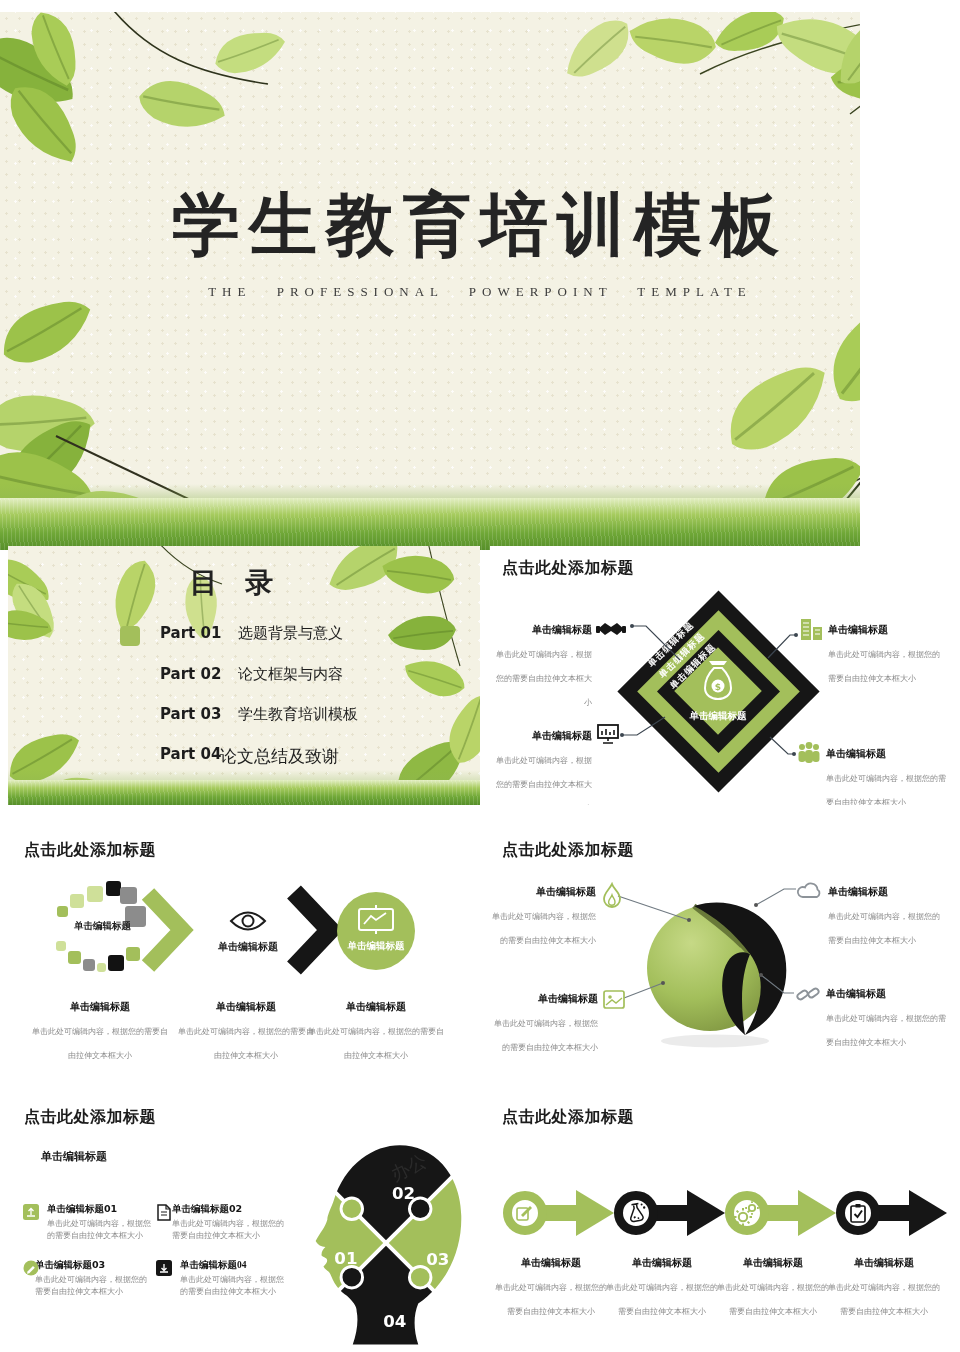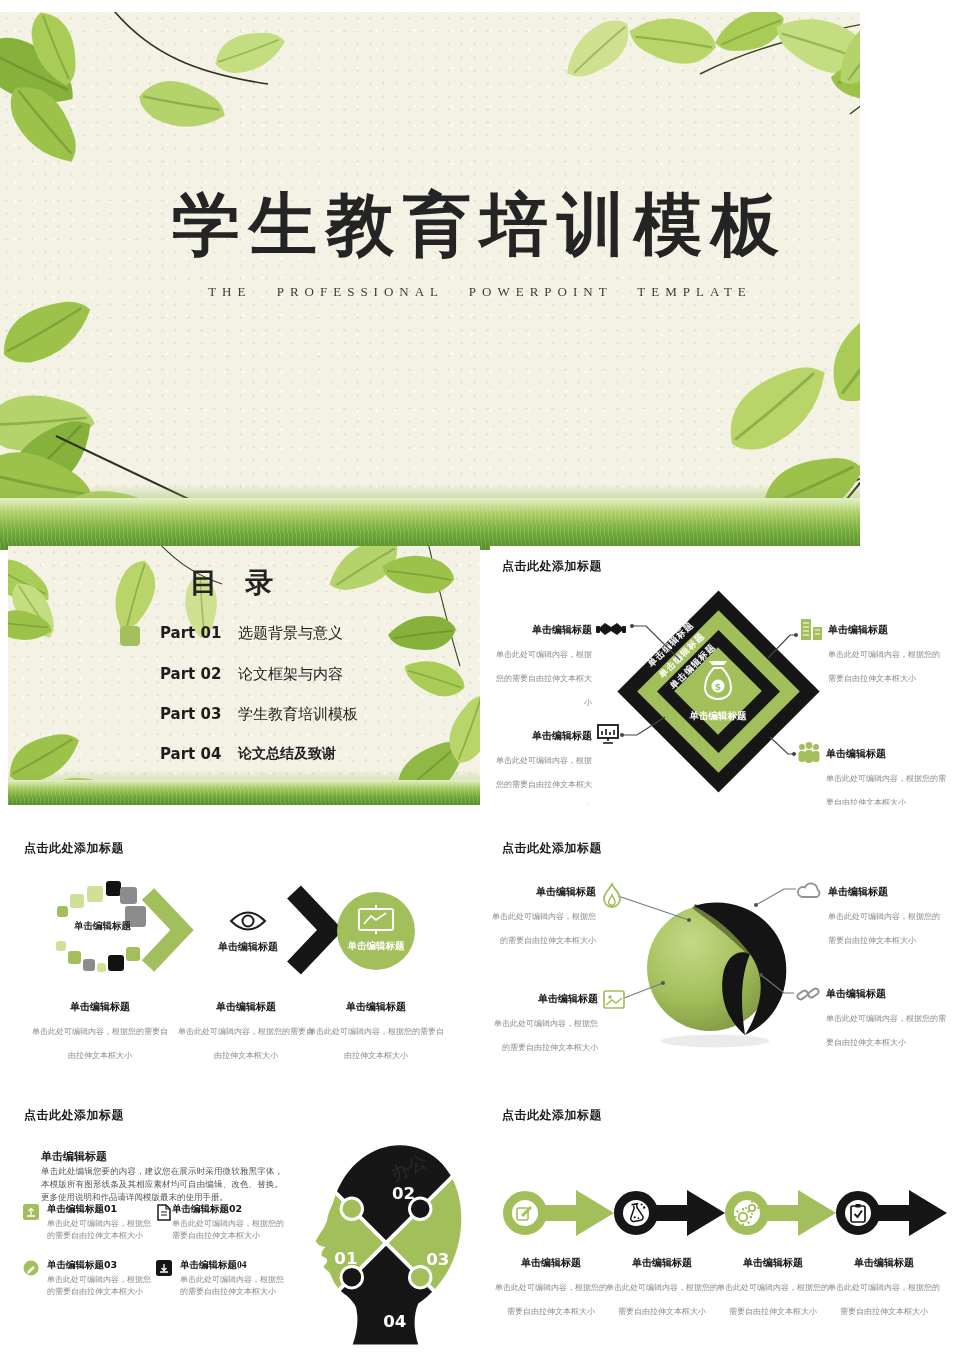--- a/index.html
+++ b/index.html
@@ -4,21 +4,21 @@
 <style>
   html,body{margin:0;padding:0;}
   body{width:960px;height:1352px;position:relative;background:#fff;
        font-family:"DejaVu Sans","Liberation Sans",sans-serif;color:#1d1d1d;}
   .slide{position:absolute;overflow:hidden;}
   .paper{background-color:#f4f2e4;
     background-image:radial-gradient(rgba(219,213,187,.55) 1px,transparent 1.4px),
                      radial-gradient(rgba(255,255,255,.8) 1px,transparent 1.4px);
     background-size:13px 13px,19px 19px;background-position:0 0,6px 9px;}
   .abs{position:absolute;}
-  .stitle{position:absolute;font-size:12px;font-weight:bold;color:#1c1c1c;letter-spacing:.5px;}
+  .stitle{position:absolute;font-size:16px;font-weight:bold;color:#1c1c1c;letter-spacing:.5px;}
   .h{font-weight:bold;color:#141414;}
   .b{color:#8b8b8b;}
   .co{position:absolute;line-height:1.5;}
   .co .h{font-size:10px;line-height:1.3;}
   .co .b{font-size:8px;}
   .r{text-align:right;}
   .c{text-align:center;}
   .sq{position:absolute;border-radius:3px;}
   .ring{position:absolute;transform:rotate(45deg);}
   .rlabel{position:absolute;width:90px;text-align:center;color:#fff;font-size:9px;font-weight:bold;
@@ -114,21 +114,21 @@
   <div class="abs" style="left:0;top:18px;width:456px;text-align:center;font-size:28px;font-weight:bold;
        letter-spacing:9px;color:#222;">目 录</div>
   <div class="abs" style="left:112px;top:80px;width:20px;height:20px;border-radius:4px;background:#a3bf5b;"></div>
   <div class="abs" style="left:152px;top:78px;font-size:15px;font-weight:bold;">Part 01</div>
   <div class="abs" style="left:230px;top:78px;font-size:15px;font-weight:500;">选题背景与意义</div>
   <div class="abs" style="left:152px;top:119px;font-size:15px;font-weight:bold;">Part 02</div>
   <div class="abs" style="left:230px;top:119px;font-size:15px;font-weight:500;">论文框架与内容</div>
   <div class="abs" style="left:152px;top:159px;font-size:15px;font-weight:bold;">Part 03</div>
   <div class="abs" style="left:230px;top:159px;font-size:15px;font-weight:500;">学生教育培训模板</div>
   <div class="abs" style="left:152px;top:199px;font-size:15px;font-weight:bold;">Part 04</div>
-  <div class="abs" style="left:230px;top:199px;font-size:14px;font-weight:700;">论文总结及致谢</div>
+  <div class="abs" style="left:212px;top:199px;font-size:17px;font-weight:400;">论文总结及致谢</div>
 </div>
 
 <div class="slide" style="left:490px;top:546px;width:460px;height:259px;background:#fff;">
   <div class="stitle" style="left:12px;top:12px;">点击此处添加标题</div>
   <div class="ring" style="left:156.5px;top:73.5px;width:143px;height:143px;background:#161616;"></div>
   <div class="ring" style="left:170.5px;top:87.5px;width:115px;height:115px;background:#a3bf5b;"></div>
   <div class="ring" style="left:184.5px;top:101.5px;width:87px;height:87px;background:#161616;"></div>
   <div class="ring" style="left:197px;top:114px;width:62px;height:62px;background:#a3bf5b;"></div>
   <div class="rlabel" style="left:136px;top:92px;">单击编辑标题</div>
   <div class="rlabel" style="left:147px;top:103px;">单击编辑标题</div>
@@ -307,21 +307,20 @@
   </svg>
   <div class="co" style="left:336px;top:150px;width:120px;">
     <span class="h">单击编辑标题</span><br>
     <span class="b">单击此处可编辑内容，根据您的需要自由拉伸文本框大小</span>
   </div>
 </div>
 
 <div class="slide" style="left:8px;top:1097px;width:472px;height:255px;background:#fff;">
   <div class="stitle" style="left:16px;top:10px;">点击此处添加标题</div>
   <div class="abs" style="left:33px;top:52px;font-size:11px;font-weight:bold;">单击编辑标题</div>
-  <div class="abs" style="left:33px;top:68px;width:242px;font-size:8.5px;line-height:1.55;color:#565656;text-align:justify;">单击此处编辑您要的内容，建议您在展示时采用微软雅黑字体，本模版所有图形线条及其相应素材均可自由编辑、改色、替换。更多使用说明和作品请详阅模版最末的使用手册。</div>
 
   <div class="abs item" style="left:15px;top:106px;width:130px;">
     <svg class="abs" style="left:0;top:1px;" width="16" height="16" viewBox="0 0 16 16">
       <rect width="16" height="16" rx="2.5" fill="#a3bf5b"></rect>
       <path d="M8,11 V5 M5.5,7 L8,4.5 L10.5,7 M4,12 h8" stroke="#fff" stroke-width="1.3" fill="none"></path>
     </svg>
     <div style="margin-left:24px;">
       <span class="h">单击编辑标题01</span>
       <span class="b">单击此处可编辑内容，根据您的需要自由拉伸文本框大小</span>
     </div>
@@ -334,21 +333,21 @@
     <div style="margin-left:16px;">
       <span class="h">单击编辑标题02</span>
       <span class="b">单击此处可编辑内容，根据您的需要自由拉伸文本框大小</span>
     </div>
   </div>
   <div class="abs item" style="left:15px;top:162px;width:130px;">
     <svg class="abs" style="left:0;top:1px;" width="16" height="16" viewBox="0 0 16 16">
       <circle cx="8" cy="8" r="7.5" fill="#a3bf5b"></circle>
       <path d="M4.5,11.5 l5.5,-5.5 l1.8,1.8 l-5.5,5.5 l-2.3,0.5 Z" fill="#fff"></path>
     </svg>
-    <div style="margin-left:24px;">
+    <div style="margin-left:12px;">
       <span class="h">单击编辑标题03</span>
       <span class="b">单击此处可编辑内容，根据您的需要自由拉伸文本框大小</span>
     </div>
   </div>
   <div class="abs item" style="left:148px;top:162px;width:130px;font-family:Liberation Serif, serif;">
     <svg class="abs" style="left:0;top:1px;" width="16" height="16" viewBox="0 0 16 16">
       <rect width="16" height="16" rx="2.5" fill="#161616"></rect>
       <path d="M8,4 V10 M5.5,8 L8,10.5 L10.5,8 M4,12 h8" stroke="#fff" stroke-width="1.3" fill="none"></path>
     </svg>
     <div style="margin-left:24px;">

